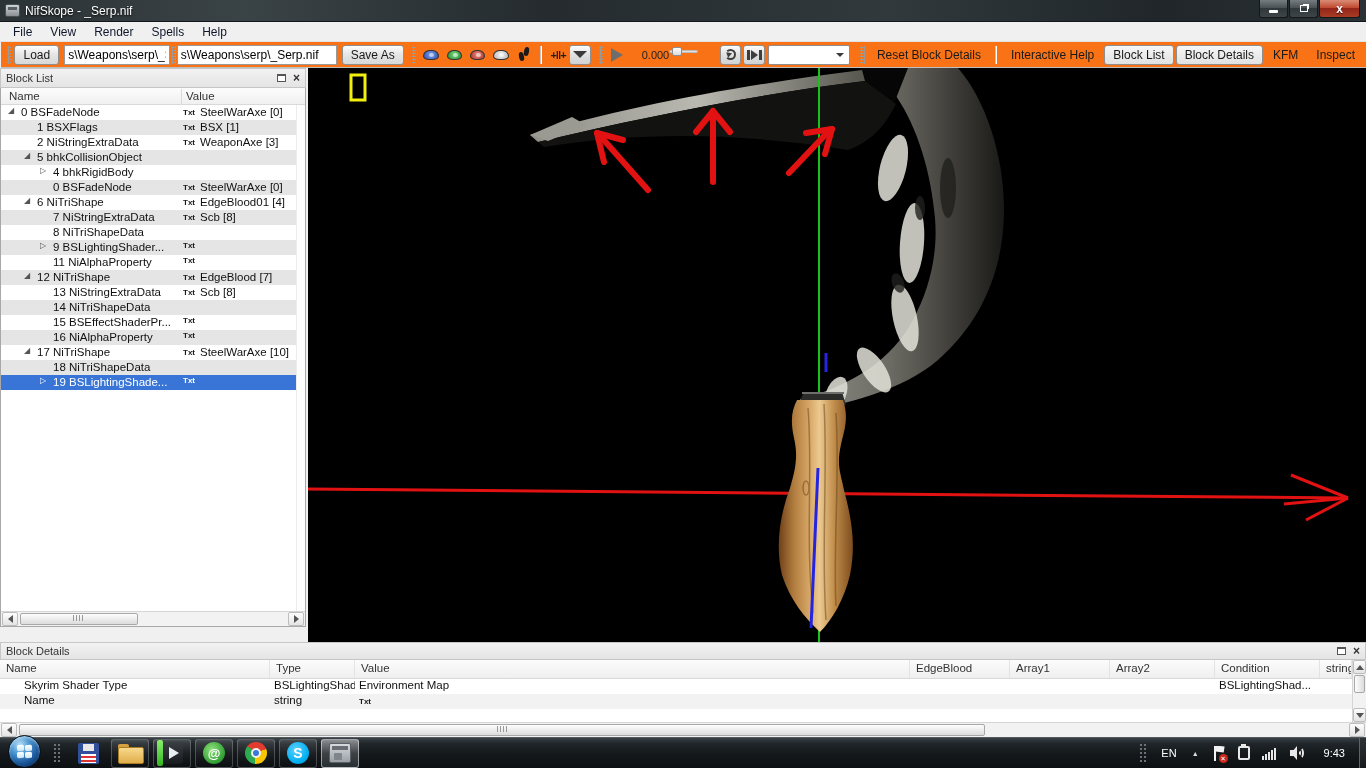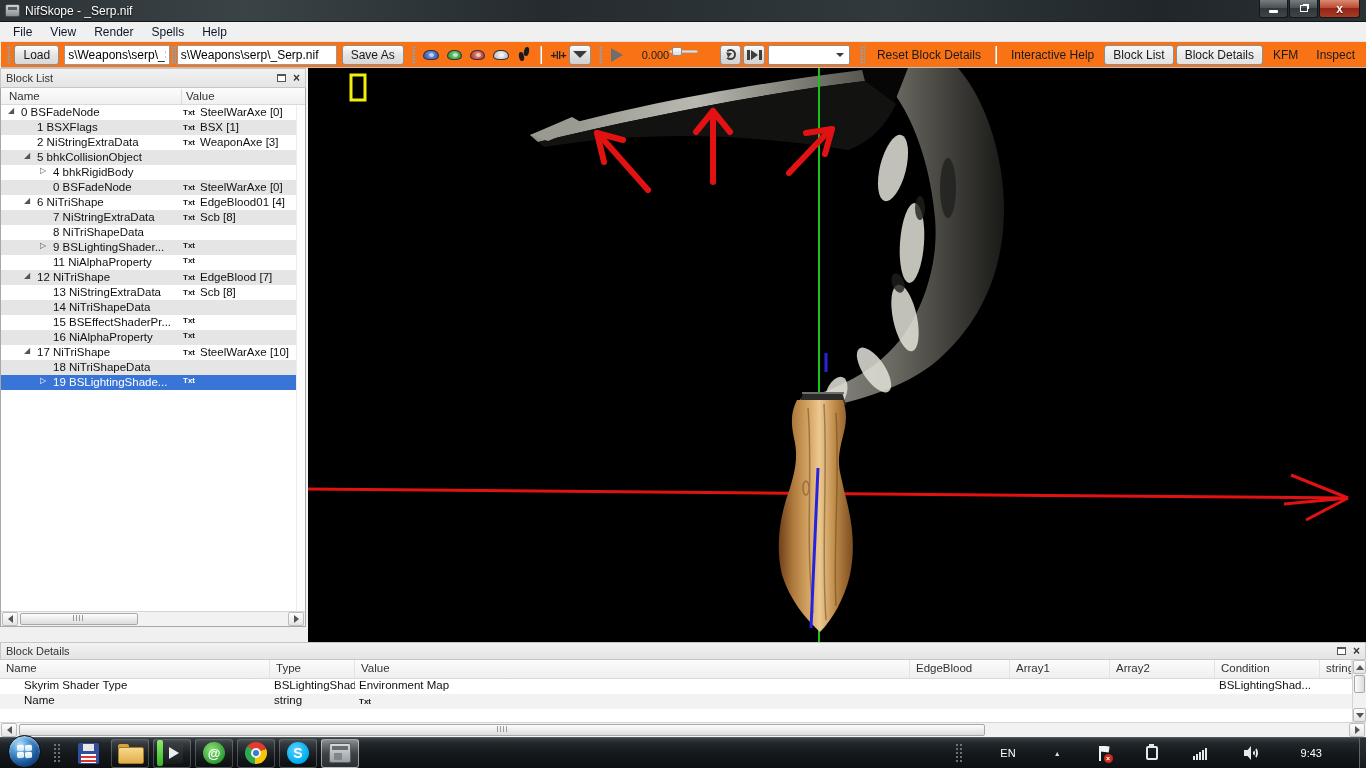--- a/index.html
+++ b/index.html
@@ -139,21 +139,21 @@
   .ic-media { width:22px; height:22px; background:linear-gradient(#3a3f44,#17191c); border-radius:3px; position:relative; }
   .ic-media::before { content:""; position:absolute; left:-4px; top:-2px; width:6px; height:26px; background:linear-gradient(#8af06e,#33b51f); border-radius:2px; }
   .ic-media::after { content:""; position:absolute; left:8px; top:5px; width:0; height:0; border-top:6px solid transparent; border-bottom:6px solid transparent; border-left:10px solid #e8eef2; }
   .ic-at { width:22px; height:22px; border-radius:50%; background:radial-gradient(circle at 40% 35%,#8fe07a,#2f9e33 70%,#1d7a24); color:#fff; font-weight:bold; font-size:13px; display:flex; align-items:center; justify-content:center; }
   .ic-chrome { width:22px; height:22px; border-radius:50%; background:conic-gradient(from -50deg,#e33b2e 0 33%,#f7c600 33% 66%,#2da94f 66% 100%); position:relative; }
   .ic-chrome::after { content:""; position:absolute; left:6px; top:6px; width:10px; height:10px; border-radius:50%; background:#3b78d8; border:2px solid #f2f2f2; box-sizing:border-box; }
   .ic-skype { width:22px; height:22px; border-radius:50%; background:radial-gradient(circle at 40% 35%,#5ed0ff,#00aff0 65%,#0089c4); color:#fff; font-weight:bold; font-size:14px; display:flex; align-items:center; justify-content:center; }
   .ic-nifskope { width:22px; height:20px; background:linear-gradient(#d7dadd,#9aa0a5); border:1px solid #5a6065; border-radius:2px; position:relative; }
   .ic-nifskope::before { content:""; position:absolute; left:2px; top:2px; width:16px; height:4px; background:#676d72; }
   .ic-nifskope::after { content:""; position:absolute; left:4px; top:9px; width:8px; height:7px; background:#7e868c; border-radius:1px; }
-  .tray { margin-left:auto; display:flex; align-items:center; color:#fff;gap:23px; }
+  .tray { margin-left:auto; display:flex; align-items:center; color:#fff; }
   .tray .lang { font-size:11px; margin:0 8px; }
   .tray .uparrow { font-size:7px; color:#ddd; margin:0 7px; }
   .tray-flag { position:relative; width:14px; height:15px; margin:0 6px; }
   .tray-flag::before { content:""; position:absolute; left:2px; top:0; width:2px; height:15px; background:#f2f2f2; }
   .tray-flag::after { content:""; position:absolute; left:4px; top:0; width:9px; height:7px; background:#f2f2f2; clip-path:polygon(0 0,100% 15%,90% 100%,0 85%); }
   .tray-flag .badge { position:absolute; right:-2px; bottom:-2px; width:9px; height:9px; background:#c92a1d; border-radius:50%; color:#fff; font-size:7px; line-height:9px; text-align:center; font-weight:bold; }
   .tray-clip { width:12px; height:14px; border:2px solid #e8e8e8; border-radius:2px; margin:0 6px; position:relative; }
   .tray-clip::before { content:""; position:absolute; left:1px; top:-4px; width:5px; height:3px; background:#e8e8e8; }
   .tray-sig { display:flex; align-items:flex-end; height:13px; margin:0 6px; }
   .tray-sig i { display:block; width:2px; background:#e8e8e8; margin-right:1px; }

